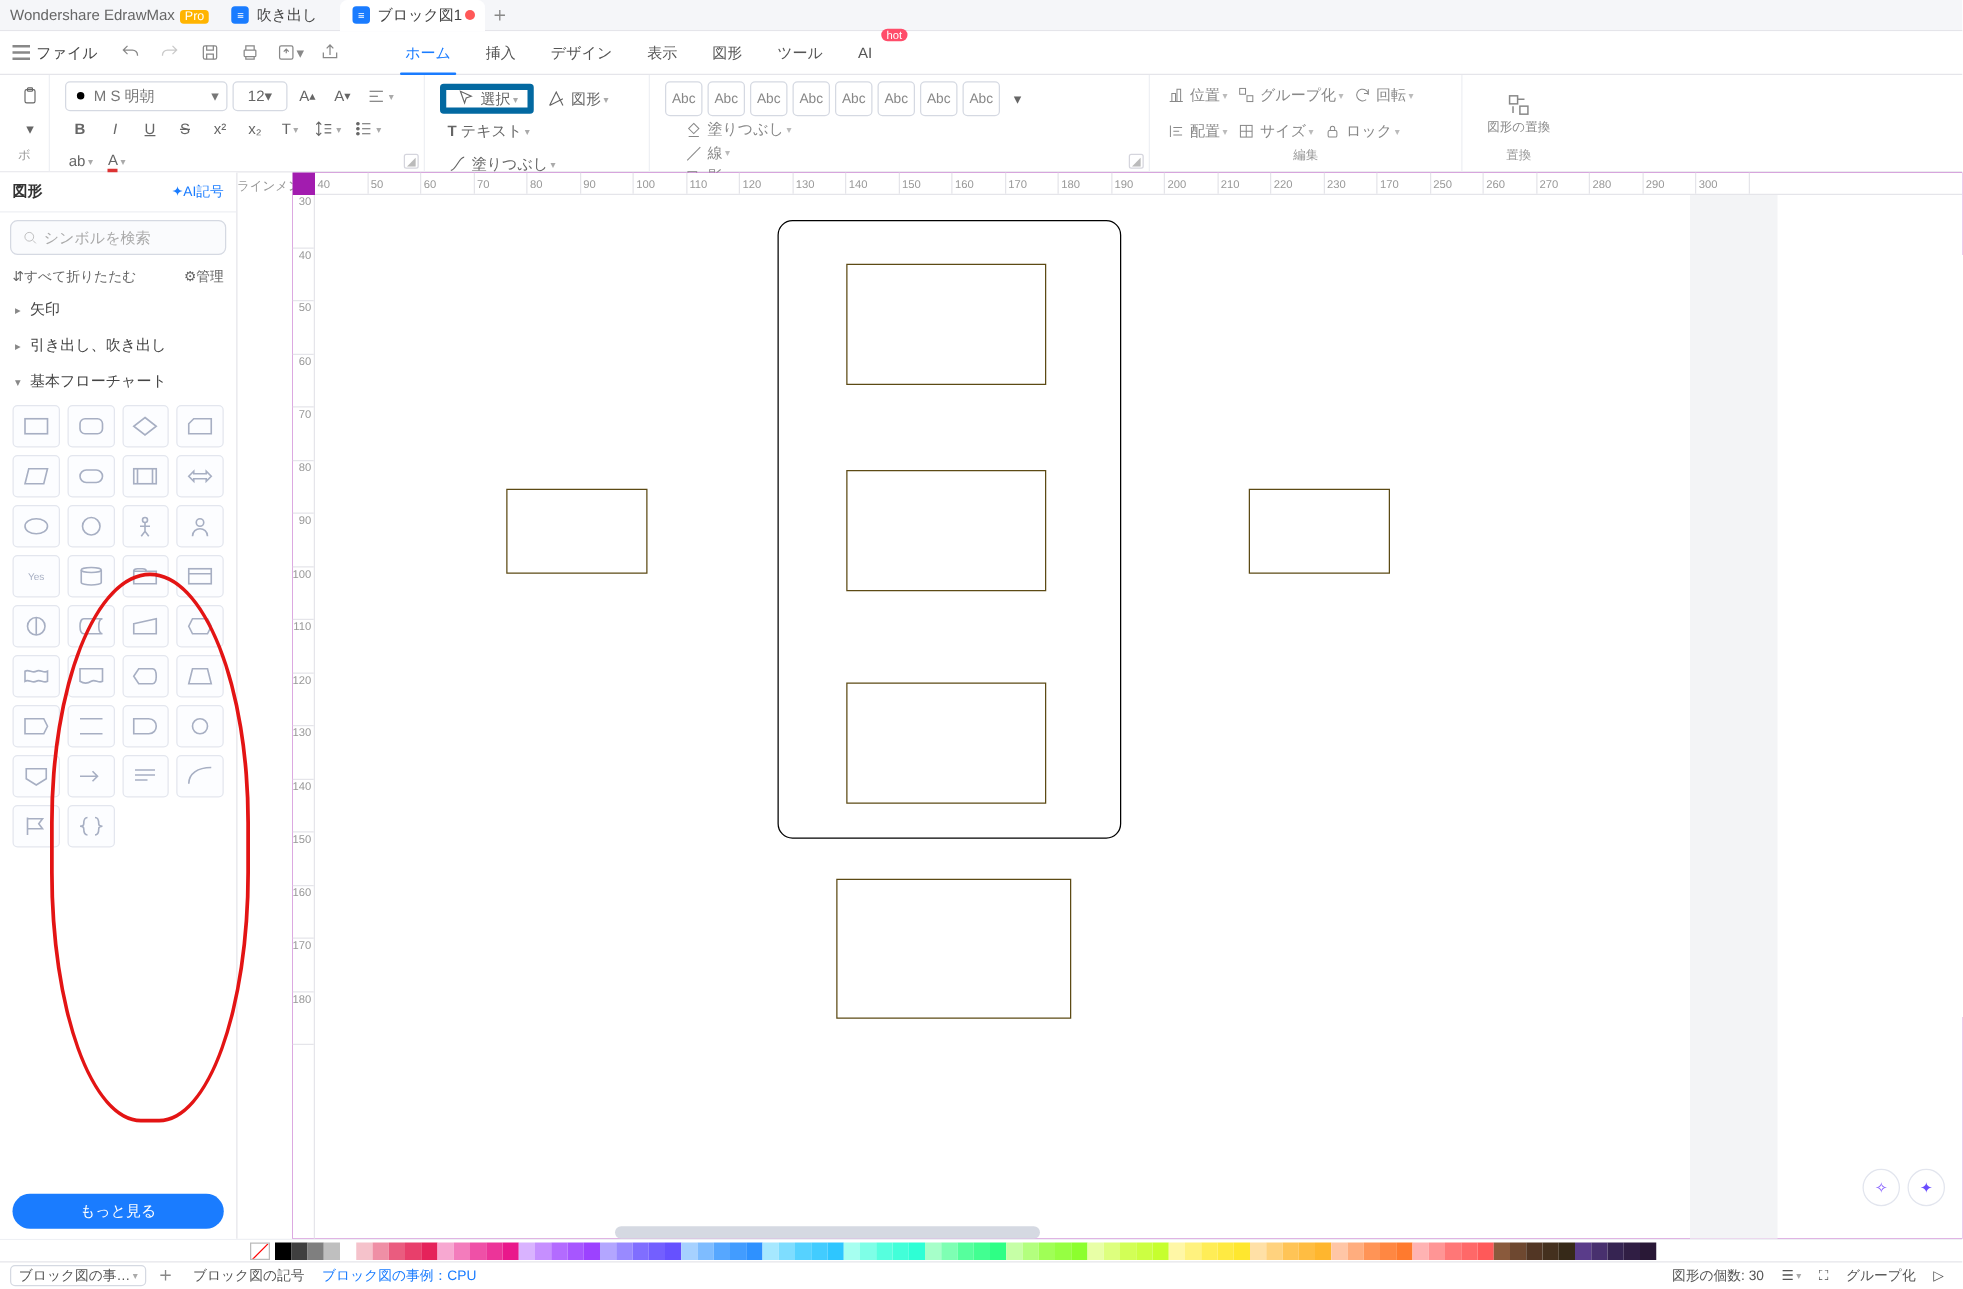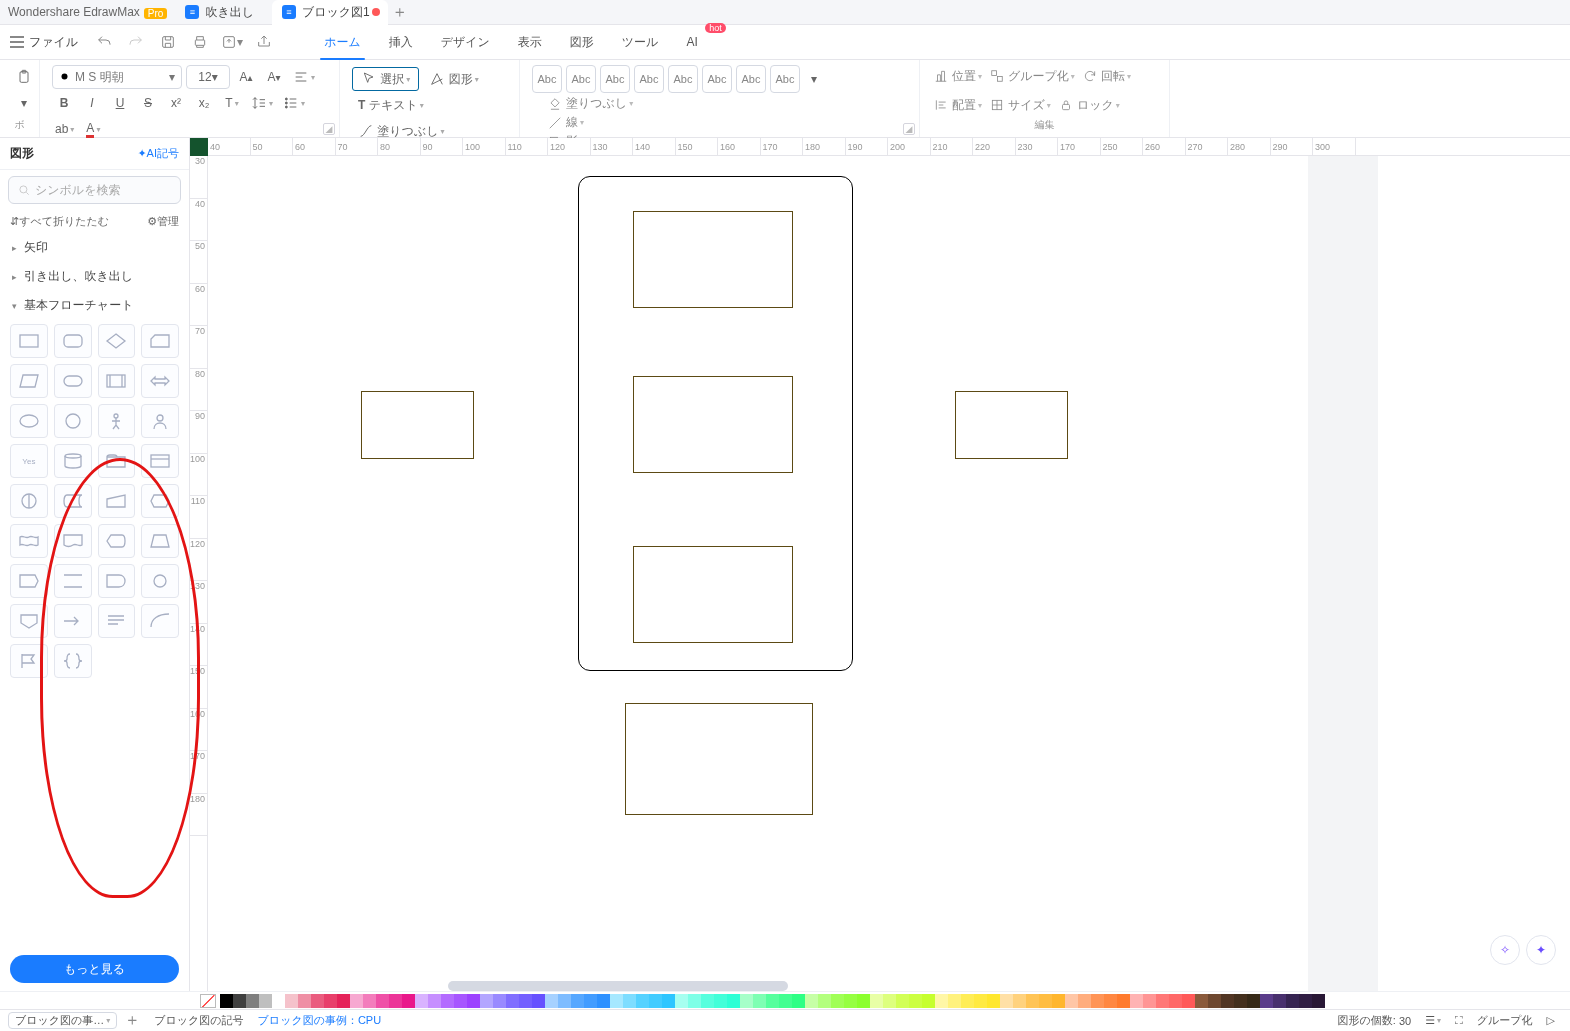--- a/index.html
+++ b/index.html
@@ -59,21 +59,21 @@
 .lp-tools span{display:flex;align-items:center;}
 .cat{ padding:6px 12px;font-size:12px;color:#444;display:flex;align-items:center;}
 .cat .tri{ width:8px;display:inline-block;color:#888;margin-right:4px;font-size:9px;}
 .shapes-grid{ display:grid;grid-template-columns:repeat(4,1fr);gap:6px;padding:4px 10px;position:relative;}
 .shp{ height:34px;border:1px solid #e3e6ee;border-radius:4px;background:#fcfdff;display:flex;align-items:center;justify-content:center;}
 .shp svg{width:24px;height:20px;stroke:#a7afc3;fill:none;stroke-width:1.3;}
 .annot-ellipse{ position:absolute;left:40px;top:320px;width:160px;height:440px;border:3px solid #e31414;border-radius:55% 55% 50% 50% / 50% 50% 50% 50%;pointer-events:none;z-index:50;}
 .more-btn{ margin:8px 10px;height:28px;background:#1a7cff;color:#fff;border-radius:14px;text-align:center;line-height:28px;font-size:12px;}
 
 
-.canvas-wrap{ flex:1;position:relative;background:#14532d;overflow:hidden;}
+.canvas-wrap{ flex:1;position:relative;background:#a21caf;overflow:hidden;margin-left:44px;}
 .h-ruler{ position:absolute;top:0;left:18px;right:0;height:18px;background:#fff;border-bottom:1px solid #e5e5ea;display:flex;font-size:9px;color:#999;}
 .h-ruler div{ width:42.5px;border-right:1px solid #e5e5ea;text-align:left;padding-left:2px;line-height:18px;flex:0 0 42.5px;}
 .v-ruler{ position:absolute;top:18px;left:0;width:18px;bottom:0;background:#fff;border-right:1px solid #e5e5ea;display:flex;flex-direction:column;font-size:9px;color:#999;}
 .v-ruler div{ height:42.5px;border-bottom:1px solid #e5e5ea;writing-mode:horizontal-tb;text-align:right;padding-right:2px;flex:0 0 42.5px;}
 .canvas{ position:absolute;top:18px;left:18px;right:0;bottom:0;background:#fff;}
 .page-edge{ position:absolute;top:0;left:1100px;width:70px;bottom:0;background:#f3f4f6;}
 .block{ position:absolute;border:1.5px solid #5c4a14;background:#fff;}
 .container-block{ border:1.5px solid #000;border-radius:12px;background:transparent;}
 .hscroll{position:absolute;bottom:0;left:240px;width:340px;height:10px;background:#d5d9e2;border-radius:5px;}
 
@@ -252,21 +252,21 @@
           <span style="border-bottom:3px solid #d33">A</span>
           <span class="dd">▾</span>
         </div>
     </div>
     <div class="glabel">フォントとアラインメント</div>
     <div class="dlgarrow">◢</div>
   </div>
 
   <div class="rgroup" style="width:180px">
     <div class="gbody" style="flex-wrap:wrap;align-content:flex-start;padding-top:2px">
-      <div class="rb" style="border:1px solid #0369a1;height:24px;padding:0 8px"><svg viewBox="0 0 24 24">
+      <div class="rb" style="border:5px solid #0369a1;height:24px;padding:0 8px"><svg viewBox="0 0 24 24">
             <path d="M5 3l5 14 2-6 6-2z"></path>
           </svg>&nbsp;<span>選択</span><span class="dd">▾</span></div>
       <div class="rb" style="padding:0 6px"><svg viewBox="0 0 24 24">
             <path d="M4 20l8-16 8 16M4 20l16-8"></path>
           </svg>&nbsp;<span>図形</span><span class="dd">▾</span></div>
       <div style="width:100%;height:0"></div>
       <div class="rb" style="padding:0 6px"><b>T</b>&nbsp;<span>テキスト</span><span class="dd">▾</span></div>
       <div class="rb" style="padding:0 6px"><svg viewBox="0 0 24 24">
             <path d="M4 20c6 0 10-16 16-16"></path>
           </svg>&nbsp;<span>塗りつぶし</span><span class="dd">▾</span></div>
@@ -359,20 +359,33 @@
             <rect x="6" y="11" width="12" height="9" rx="2"></rect>
             <path d="M9 11V8a3 3 0 016 0v3"></path>
           </svg>
           <span>ロック</span>
           <span class="dd">▾</span>
         </div>
     </div>
     <div class="glabel">編集</div>
   </div>
 
+  <div class="rgroup" style="width:90px;border-right:none">
+    <div class="gbody">
+        <div class="big-btn">
+          <svg viewBox="0 0 24 24">
+            <rect x="4" y="4" width="7" height="7"></rect>
+            <rect x="13" y="13" width="7" height="7"></rect>
+            <path d="M11 7h6M7 13v6"></path>
+          </svg>
+          <span style="font-size:10px;text-align:center">図形の置換</span>
+        </div>
+      </div>
+    <div class="glabel">置換</div>
+  </div>
 </div>
 
 <div class="workspace" style="position:relative">
   <div class="annot-ellipse"></div>
 
   <div class="left-panel">
     <div class="lp-head">
       <span style="font-weight:bold">図形</span>
       <span class="ai-btn">✦ <span>AI記号</span></span>
     </div>

